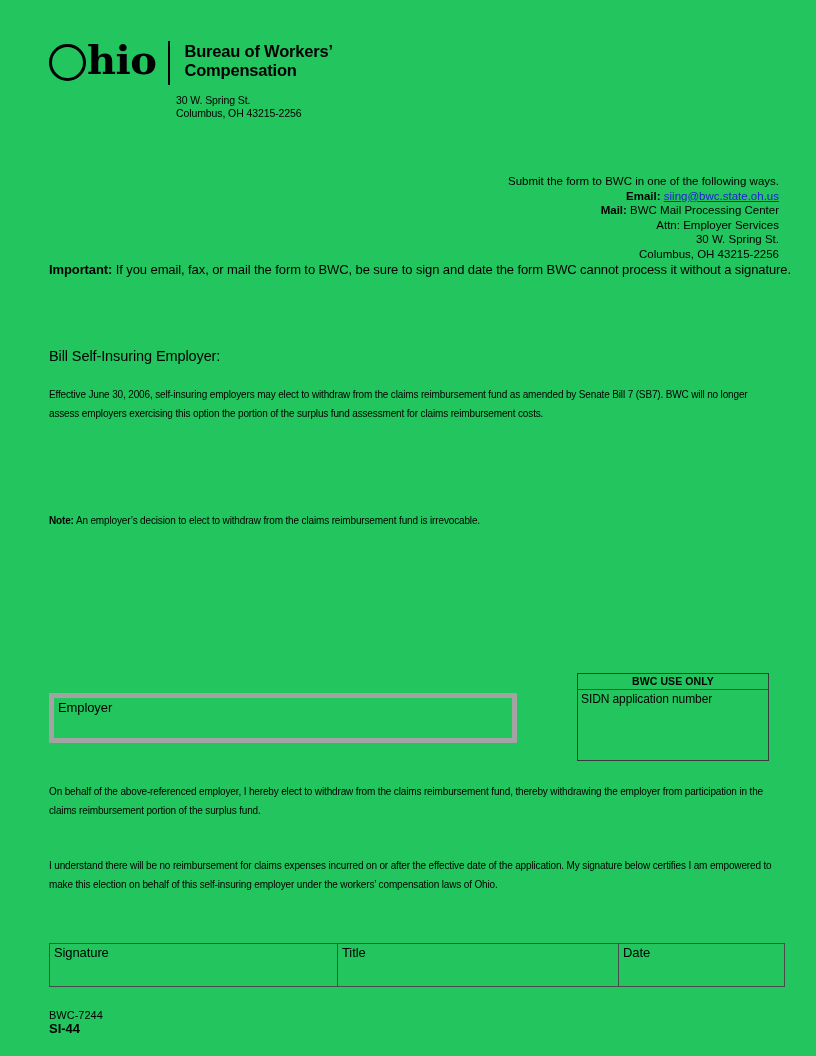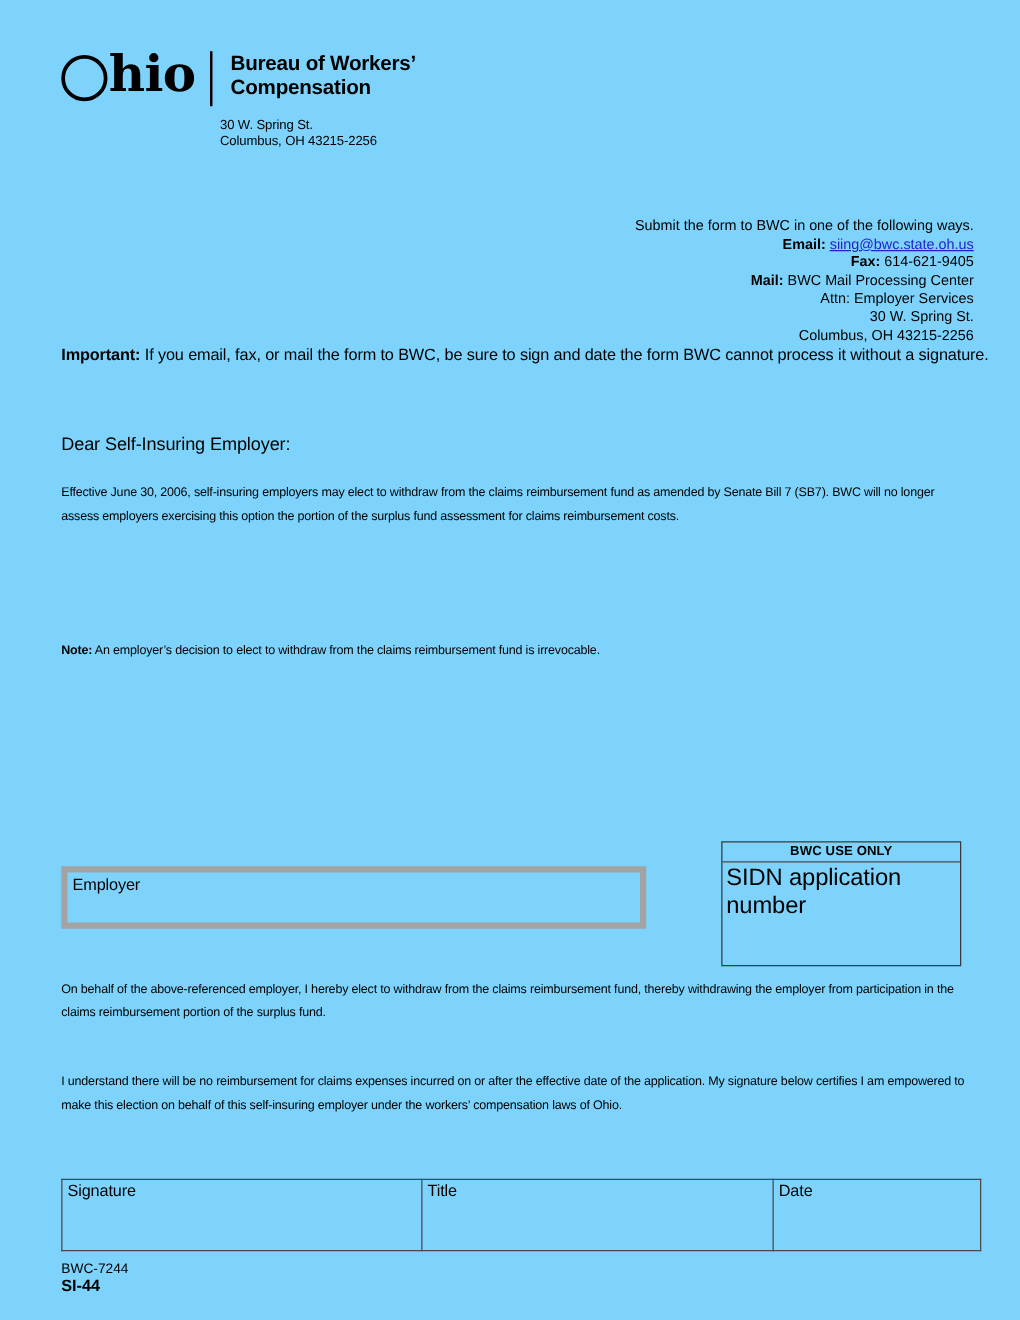--- a/index.html
+++ b/index.html
@@ -9,21 +9,21 @@
     background: #ffffff;
   }
   body {
     font-family: "Liberation Sans", sans-serif;
     color: #000000;
   }
   .page {
     position: relative;
     width: 816px;
     height: 1056px;
-    background: #7dd3fc;
+    background: #22c55e;
     overflow: hidden;
   }
 
   
   .letterhead {
     position: absolute;
     left: 49px;
     top: 40px;
     width: 400px;
     height: 90px;
@@ -142,46 +142,46 @@
   .employer-box .field-label {
     font-size: 13px;
     padding: 2px 0 0 4px;
     letter-spacing: -0.1px;
   }
   .bwc-box {
     position: absolute;
     left: 577px;
     top: 673px;
     width: 192px;
-    height: 100px;
+    height: 88px;
     border: 1px solid #3a3a3a;
     box-sizing: border-box;
   }
   .bwc-box-header {
     font-size: 10.5px;
     font-weight: bold;
     text-align: center;
     border-bottom: 1px solid #4a4a4a;
     line-height: 15px;
     height: 15px;
     letter-spacing: 0.1px;
   }
   .bwc-box-body {
-    font-size: 19px;
+    font-size: 12px;
     padding: 2px 0 0 3px;
     letter-spacing: -0.1px;
   }
 
   
   .sig-table {
     position: absolute;
     left: 49px;
     top: 943px;
     width: 720px;
-    height: 58px;
+    height: 44px;
     border-collapse: collapse;
     table-layout: fixed;
   }
   .sig-table td {
     border: 1px solid #4a4a4a;
     vertical-align: top;
     font-size: 13px;
     padding: 1px 0 0 4px;
     letter-spacing: -0.1px;
   }
@@ -223,37 +223,33 @@
     </div>
   </div>
 
   <div class="submit-block">
     <div class="ln">Submit the form to BWC in one of the following ways.</div>
     <div class="ln">
       <b>Email:</b>
       <a class="email-link" href="#">siing@bwc.state.oh.us</a>
     </div>
     <div class="ln">
-      <b>Fax:</b>
-      <span>614-621-9405</span>
-    </div>
-    <div class="ln">
       <b>Mail:</b>
       <span>BWC Mail Processing Center</span>
     </div>
     <div class="ln indent-1">Attn: Employer Services</div>
     <div class="ln indent-1">30 W. Spring St.</div>
     <div class="ln indent-1">Columbus, OH  43215-2256</div>
     <div class="ln important-line">
       <b>Important:</b>
       <span>If you email, fax, or mail the form to BWC, be sure to sign and date the form BWC cannot process it without a signature.</span>
     </div>
   </div>
 
-  <div class="salutation">Dear Self-Insuring Employer:</div>
+  <div class="salutation">Bill Self-Insuring Employer:</div>
 
   <div class="para para-effective">Effective June 30, 2006, self-insuring employers may elect to withdraw from the claims reimbursement fund as amended by Senate Bill 7 (SB7). BWC will no longer assess employers exercising this option the portion of the surplus fund assessment for claims reimbursement costs.</div>
 
   <div class="para para-note">
     <b>Note:</b>
     <span>An employer’s decision to elect to withdraw from the claims reimbursement fund is irrevocable.</span>
   </div>
 
   <div class="employer-box">
     <div class="field-label">Employer</div>

